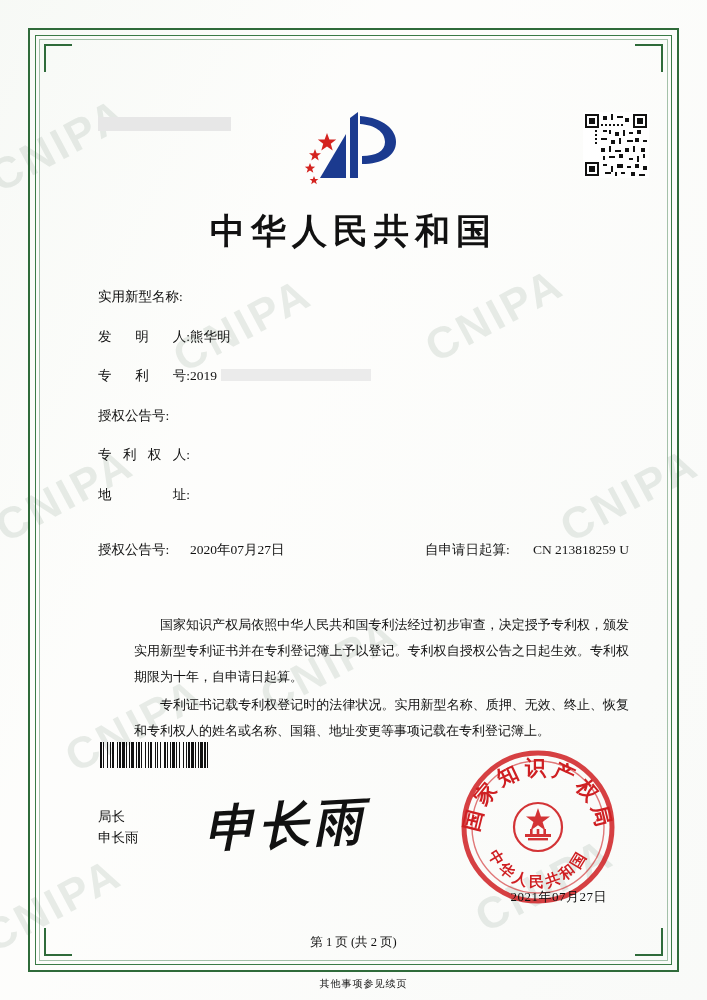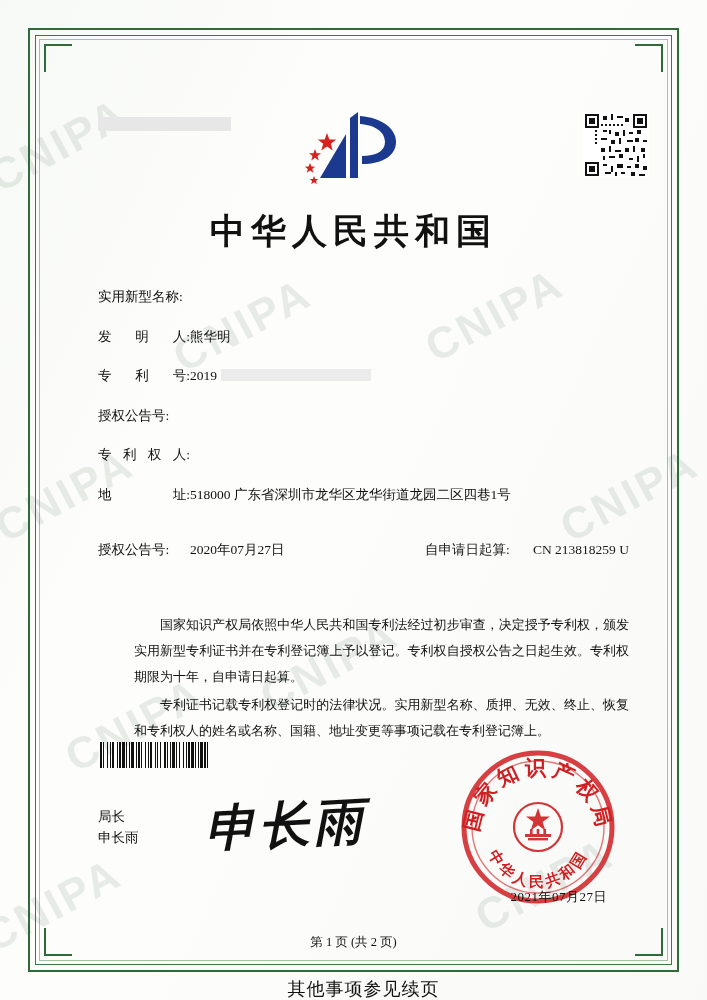--- a/index.html
+++ b/index.html
@@ -244,21 +244,21 @@
     top: 934px;
     text-align: center;
     font-size: 12.5px;
     color: #111;
   }
   #footer-note {
     position: absolute;
     left: 0; right: 0;
     top: 977px;
     text-align: center;
-    font-size: 18px;
+    font-size: 10px;
     color: #111;
     letter-spacing: 1px;
     padding-left: 20px;
   }
 </style>
 </head>
 <body>
 
 <div id="page">
 
@@ -416,21 +416,20 @@
           <span>权</span>
           <span>人:</span>
         </div>
     </div>
 
     <div class="row">
       <div class="lbl spread">
           <span>地</span>
           <span>址:</span>
         </div>
-      <div class="val">518000  广东省深圳市龙华区龙华街道龙园二区四巷1号</div>
     </div>
 
     <div class="row dual">
       <div class="lbl">授权公告号:</div>
       <div class="val">2020年07月27日</div>
       <div class="col2">
         <div class="lbl2">自申请日起算:</div>
         <div class="val2">CN 213818259 U</div>
       </div>
     </div>

